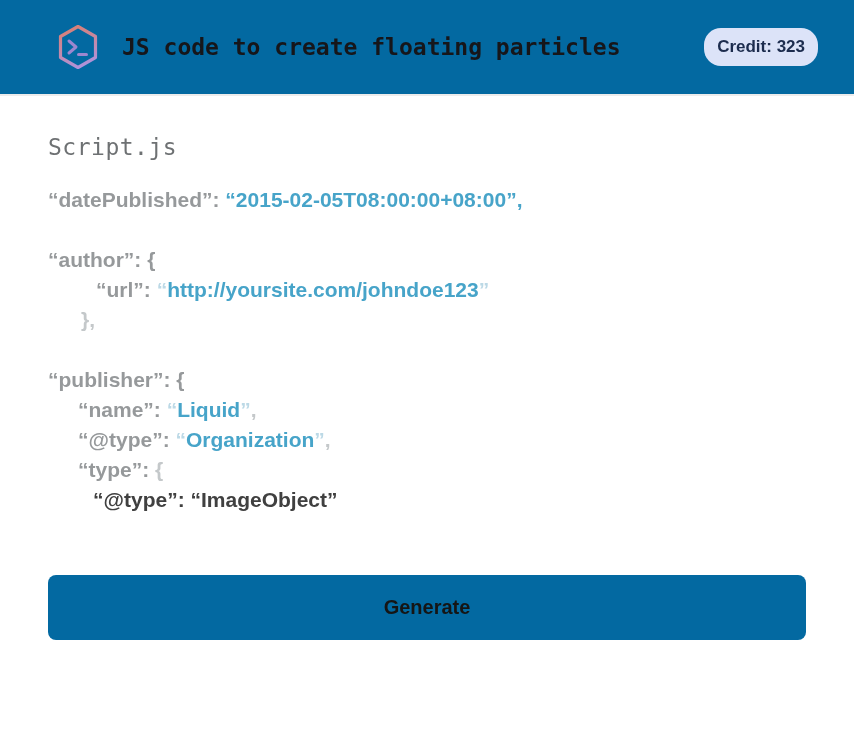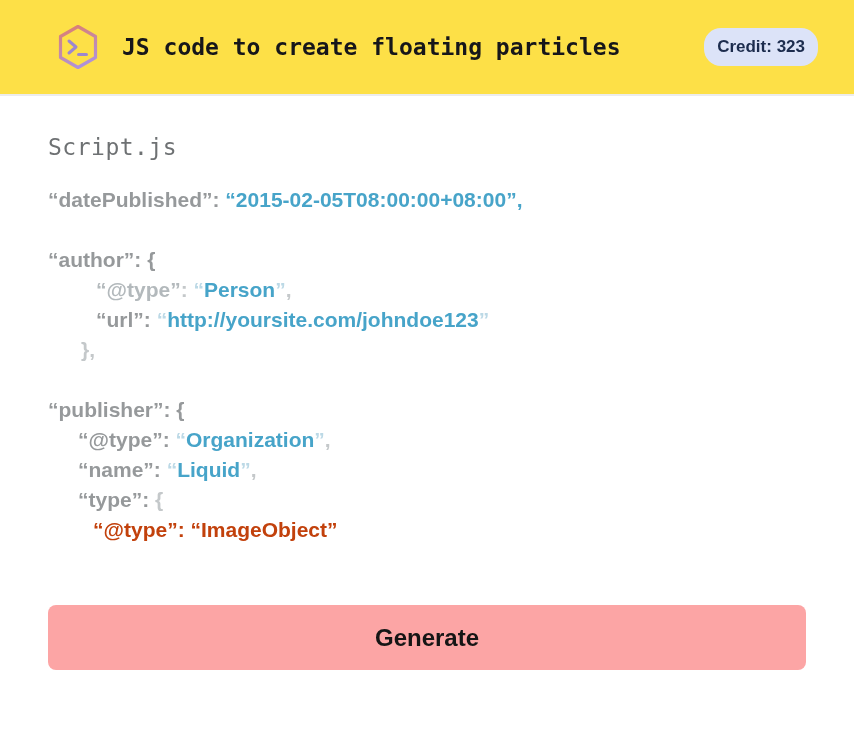--- a/index.html
+++ b/index.html
@@ -10,21 +10,21 @@
     overflow: hidden;
   }
 
   
   .header {
     height: 96px;
     display: flex;
     align-items: center;
     padding: 0 36px 0 56px;
     border-bottom: 2px solid #ececec;
-    background: #fde047;
+    background: #0369a1;
   }
   .logo {
     width: 44px; height: 46px;
     flex: 0 0 auto;
     display: block;
   }
   .app-title {
     font-family: "DejaVu Sans Mono", "Liberation Mono", monospace;
     font-weight: bold;
     font-size: 23px;
@@ -63,33 +63,33 @@
     font-weight: bold;
   }
   .code-line { min-height: 30px; white-space: pre; }
 
   .seg-key         { color: #96999b; }
   .seg-key_light   { color: #b3b9bc; }
   .seg-punct       { color: #96999b; }
   .seg-punct_light { color: #c4c8ca; }
   .seg-quote_light { color: #bcd9e6; }
   .seg-value       { color: #47a4c9; }
-  .seg-gray        { color: #c2410c; }
+  .seg-gray        { color: #404040; }
 
   
   .generate-btn {
     display: block;
     margin: 60px 0 0 0;
     width: 758px;
     height: 65px;
-    background: #fca5a5;
+    background: #0369a1;
     border: none;
     border-radius: 8px;
     font-family: "Liberation Sans", sans-serif;
-    font-size: 24px;
+    font-size: 20px;
     font-weight: bold;
     color: #151515;
     cursor: pointer;
     text-align: center;
   }
 </style>
 </head>
 <body>
 
 <div class="header">
@@ -107,24 +107,23 @@
   <div class="app-title">JS code to create floating particles</div>
   <div class="credit-badge">Credit: 323</div>
 </div>
 
 <div class="main">
   <div class="script-filename">Script.js</div>
   <div class="code-block">
       <div class="code-line"><span class="seg-key">“datePublished”</span><span class="seg-punct">: </span><span class="seg-value">“2015-02-05T08:00:00+08:00”,</span></div>
       <div class="code-line"></div>
       <div class="code-line"><span class="seg-key">“author”</span><span class="seg-punct">: {</span></div>
-      <div class="code-line" style="padding-left: 48px;"><span class="seg-key_light">“@type”</span><span class="seg-punct_light">: </span><span class="seg-quote_light">“</span><span class="seg-value">Person</span><span class="seg-quote_light">”</span><span class="seg-punct_light">,</span></div>
       <div class="code-line" style="padding-left: 48px;"><span class="seg-key">“url”</span><span class="seg-punct">: </span><span class="seg-quote_light">“</span><span class="seg-value">http://yoursite.com/johndoe123</span><span class="seg-quote_light">”</span></div>
       <div class="code-line" style="padding-left: 33px;"><span class="seg-punct_light">},</span></div>
       <div class="code-line"></div>
       <div class="code-line"><span class="seg-key">“publisher”</span><span class="seg-punct">: {</span></div>
+      <div class="code-line" style="padding-left: 30px;"><span class="seg-key">“name”</span><span class="seg-punct">: </span><span class="seg-quote_light">“</span><span class="seg-value">Liquid</span><span class="seg-quote_light">”</span><span class="seg-punct_light">,</span></div>
       <div class="code-line" style="padding-left: 30px;"><span class="seg-key">“@type”</span><span class="seg-punct">: </span><span class="seg-quote_light">“</span><span class="seg-value">Organization</span><span class="seg-quote_light">”</span><span class="seg-punct_light">,</span></div>
-      <div class="code-line" style="padding-left: 30px;"><span class="seg-key">“name”</span><span class="seg-punct">: </span><span class="seg-quote_light">“</span><span class="seg-value">Liquid</span><span class="seg-quote_light">”</span><span class="seg-punct_light">,</span></div>
       <div class="code-line" style="padding-left: 30px;"><span class="seg-key">“type”</span><span class="seg-punct">: </span><span class="seg-punct_light">{</span></div>
       <div class="code-line" style="padding-left: 45px;"><span class="seg-gray">“@type”: “ImageObject”</span></div>
     </div>
   <button class="generate-btn">Generate</button>
 </div>
 
 </body></html>

